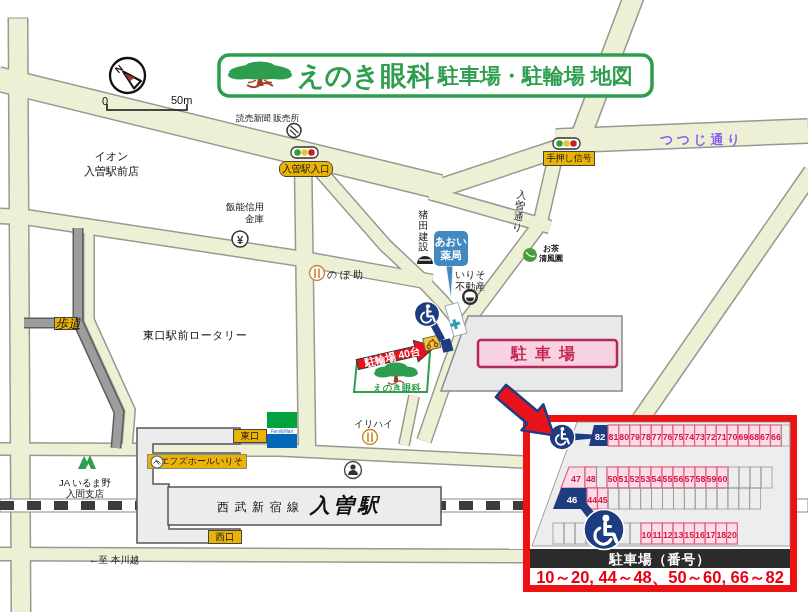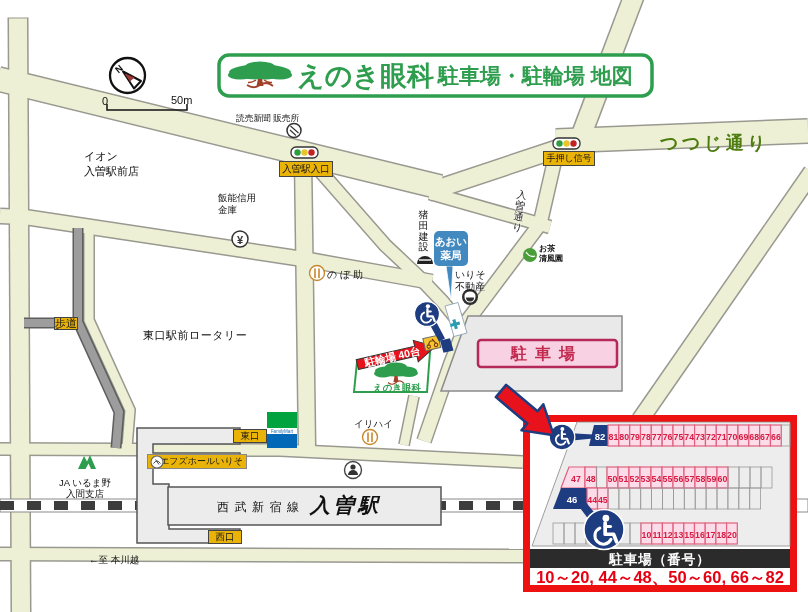--- a/index.html
+++ b/index.html
@@ -1,18 +1,18 @@
 <!DOCTYPE html>
 <html><head>
 <meta charset="utf-8">
 <style>
   html,body{margin:0;padding:0;}
   body{width:808px;height:612px;background:#fff;font-family:"Liberation Sans",sans-serif;overflow:hidden;}
   #map{position:relative;width:808px;height:612px;background:#fff;}
-  .lbl{position:absolute;color:#111;white-space:nowrap;}
+  .lbl{position:absolute;color:#111;white-space:nowrap;text-align:center;}
   .box{position:absolute;background:#eab308;border:1px solid #444;color:#111;text-align:center;white-space:nowrap;}
 </style>
 </head>
 <body>
 <div id="map">
 
 <svg width="808" height="612" viewBox="0 0 808 612" style="position:absolute;left:0;top:0">
   <g fill="none" stroke="#999990" stroke-linecap="butt">
 
     <path d="M18,17.5 L21,612" stroke-width="21"></path>
@@ -246,41 +246,41 @@
     <rect x="267" y="428" width="30" height="6" fill="#fff"></rect>
     <text x="282" y="433" font-size="4.5" fill="#1a6eb5" text-anchor="middle" font-family="Liberation Sans">FamilyMart</text>
     <rect x="267" y="434" width="30" height="14" fill="#0068b7"></rect>
   </g>
 </svg>
 
 <div class="lbl" style="left:84px;top:149px;font-size:11px;line-height:15px;">イオン<br>入曽駅前店</div>
 
 <div class="lbl" style="left:236px;top:113px;font-size:8.7px;">読売新聞 販売所</div>
 
-<div class="box" style="left:279px;top:161px;width:52px;height:14px;font-size:9.5px;line-height:14px;">入曽駅入口</div>
+<div class="box" style="left:279px;top:161px;width:52px;height:14px;font-size:9.5px;line-height:14px;border-radius:7px;">入曽駅入口</div>
 
 <div class="box" style="left:543px;top:151px;width:50px;height:13px;font-size:9px;line-height:13px;">手押し信号</div>
 
-<div class="lbl" style="left:660px;top:131px;font-size:18px;font-weight:bold;color:#4d7c0f;letter-spacing:3.5px;">つつじ通り</div>
+<div class="lbl" style="left:660px;top:131px;font-size:13px;font-weight:bold;color:#8b5cf6;letter-spacing:3.5px;">つつじ通り</div>
 
 <div class="lbl" style="left:514px;top:189px;font-size:10px;color:#222;line-height:11px;text-align:center;width:11px;text-shadow:0 0 2px #fff,0 0 2px #fff;transform:rotate(8deg);">入<br>曽<br>通<br>り</div>
 
-<div class="lbl" style="left:218px;top:192px;font-size:9.5px;line-height:11.5px;text-align:left;width:46px;">飯能信用<br>金庫</div>
+<div class="lbl" style="left:218px;top:201px;font-size:9.5px;line-height:11.5px;text-align:right;width:46px;">飯能信用<br>金庫</div>
 
 <div class="lbl" style="left:327px;top:268px;font-size:10px;">の ぼ 助</div>
 
 <div class="lbl" style="left:418px;top:210px;font-size:10px;line-height:10.8px;text-align:center;width:11px;">猪<br>田<br>建<br>設</div>
 
 <div class="lbl" style="left:455px;top:269px;font-size:10px;line-height:12px;">いりそ<br>不動産</div>
 
 <div class="lbl" style="left:539px;top:244px;font-size:8px;line-height:9.5px;font-weight:bold;">お茶<br>清風園</div>
 
 <div class="lbl" style="left:143px;top:328px;font-size:11px;letter-spacing:0.5px;">東口駅前ロータリー</div>
 
-<div class="box" style="left:54px;top:317px;width:22px;height:11px;font-size:11px;line-height:11px;">歩道</div>
+<div class="box" style="left:54px;top:317px;width:22px;height:11px;font-size:13px;line-height:11px;font-style:italic;">歩道</div>
 
 <div class="lbl" style="left:55px;top:469px;font-size:9.5px;line-height:11px;text-align:center;width:60px;margin-top:8px;">JA いるま野<br>入間支店</div>
 
 <div class="lbl" style="left:89px;top:510px;font-size:9.5px;margin-top:44px;">←至 本川越</div>
 
 <div class="box" style="left:207px;top:429px;width:32px;height:12px;font-size:9.5px;line-height:12px;margin-left:26px;">東口</div>
 
 <div class="box" style="left:208px;top:530px;width:32px;height:12px;font-size:9.5px;line-height:12px;">西口</div>
 
 <div class="box" style="left:147px;top:453.5px;width:98px;height:13px;font-size:9px;line-height:13px;border-color:#888;">　エフズホールいりそ</div>

